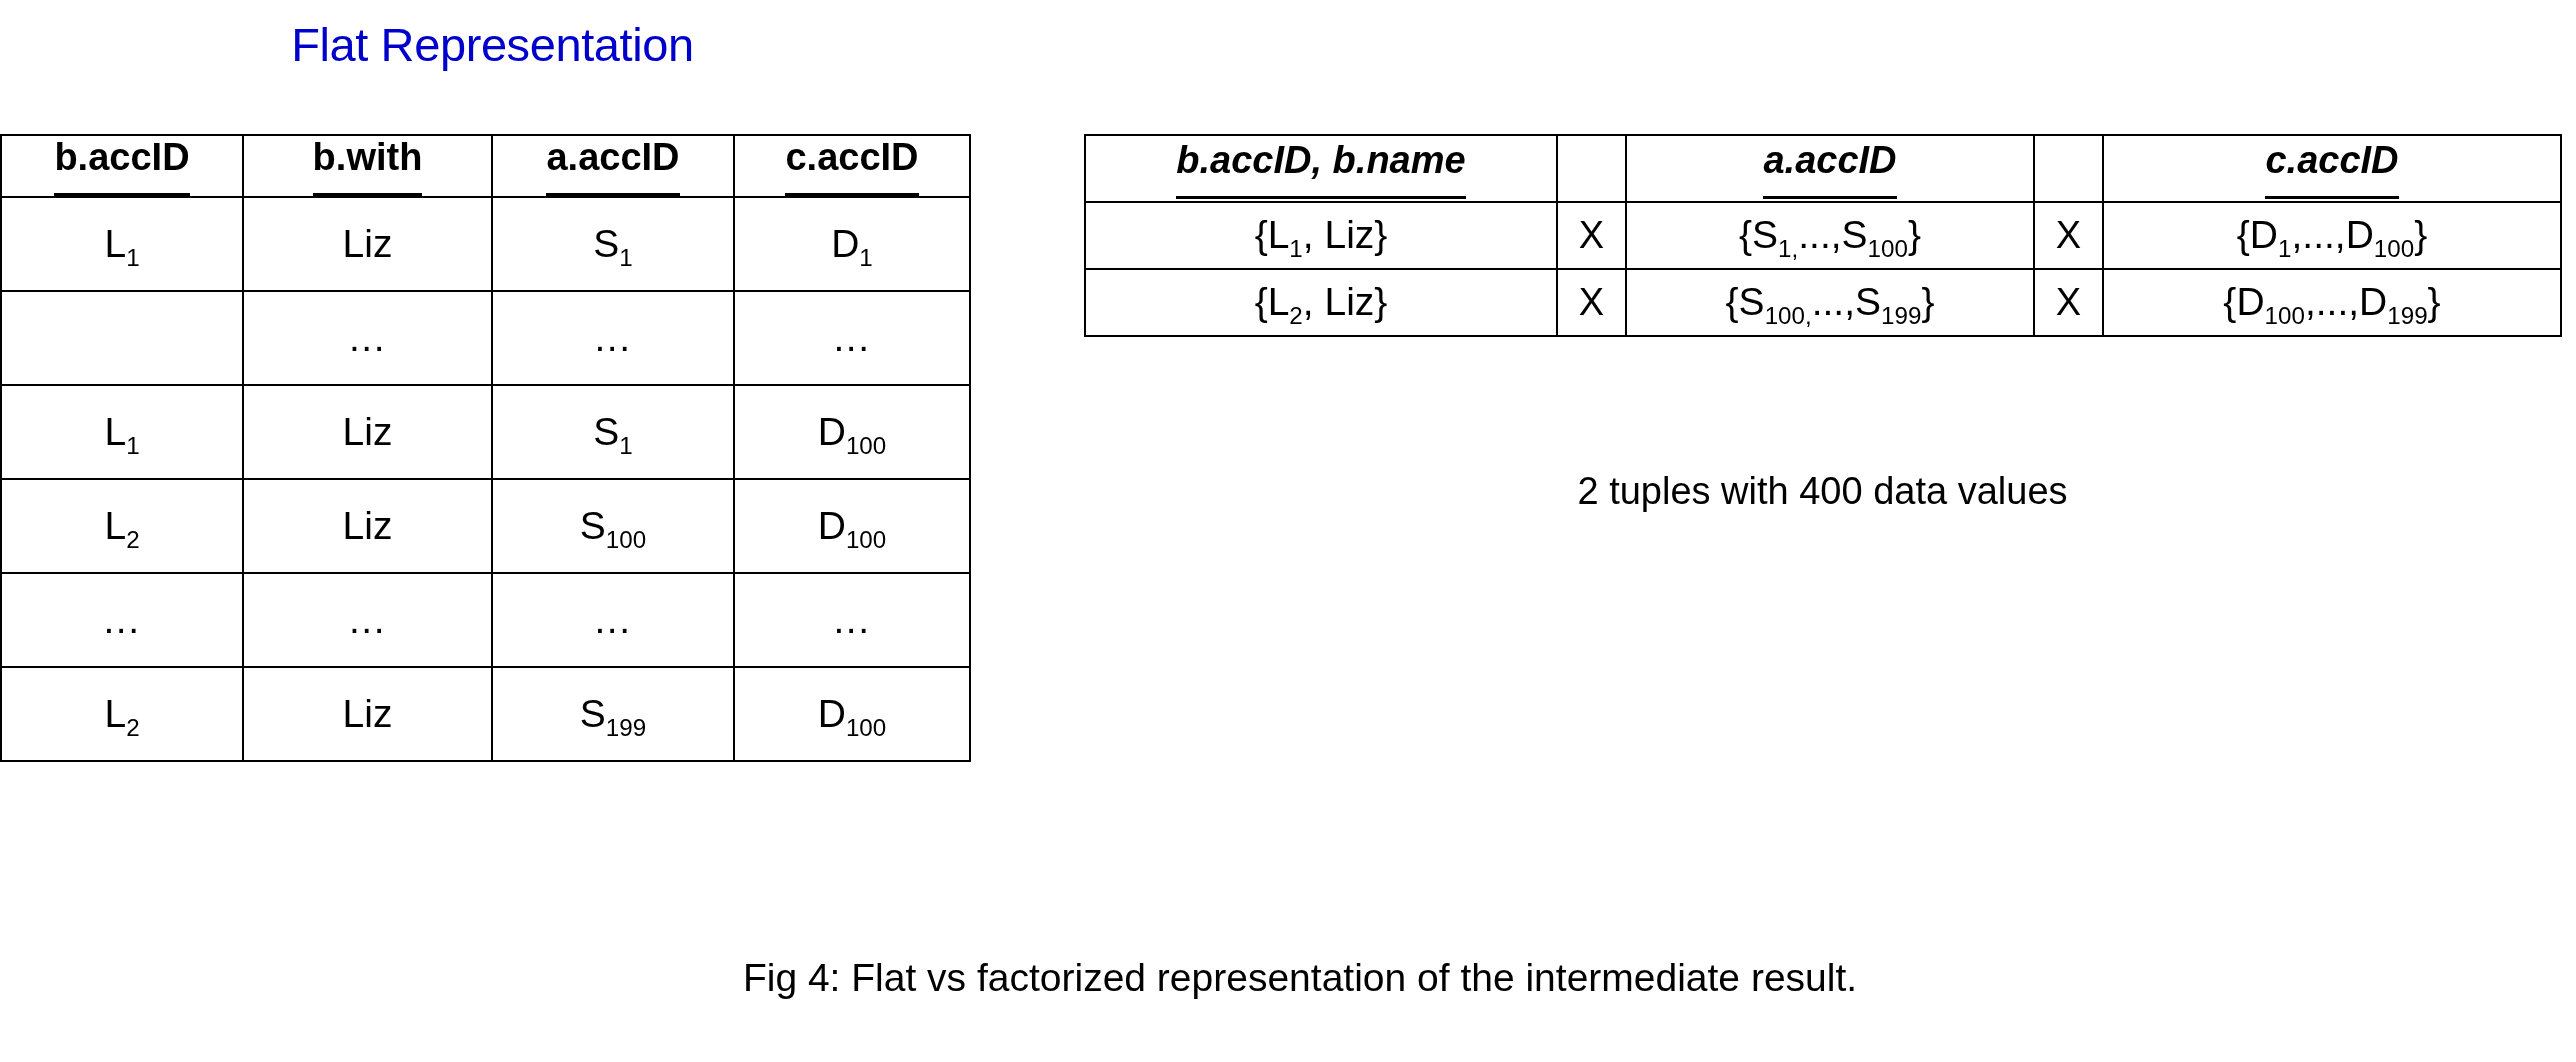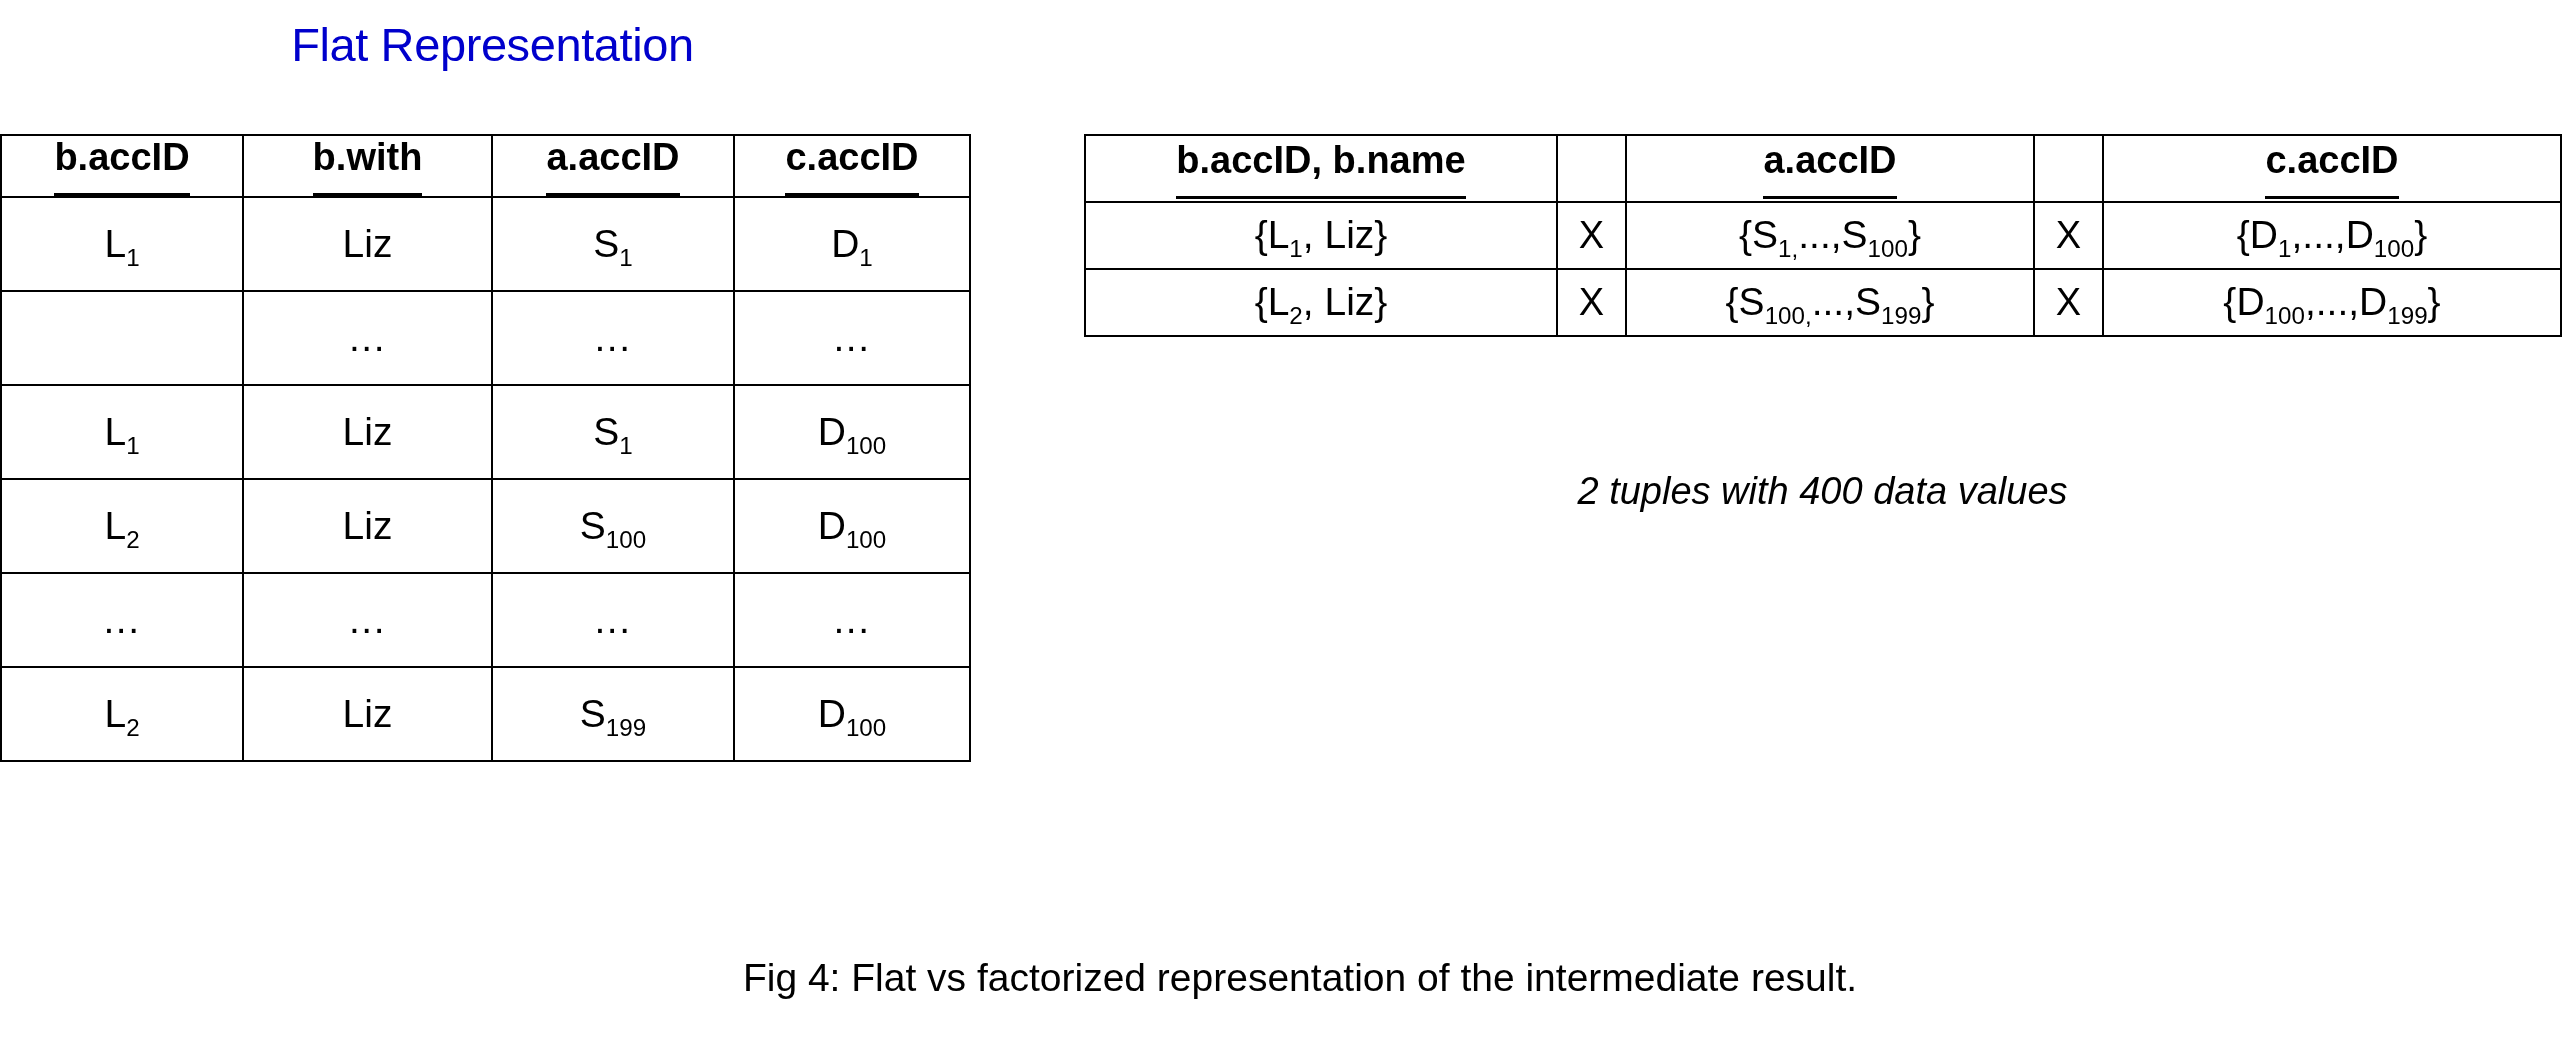--- a/index.html
+++ b/index.html
@@ -91,32 +91,32 @@
     left: 1084px;
     top: 134px;
     width: 1477px;
   }
   #fact-table col.f0 { width: 472px; }
   #fact-table col.f1 { width: 69px; }
   #fact-table col.f2 { width: 408px; }
   #fact-table col.f3 { width: 69px; }
   #fact-table col.f4 { width: 458px; }
   #fact-table tbody td { height: 65px; }
-  #fact-table th { height: 65px; }
+  #fact-table th { height: 65px; font-style: italic; }
   #fact-table td.xcell { font-size: 38px; }
 
   
   .caption {
     position: absolute;
     font-size: 38px;
     color: #000000;
     white-space: nowrap;
   }
   #flat-count { left: 0px;    top: 851px; width: 968px; text-align: center; }
-  #fact-count { left: 1084px; top: 470px;  width: 1477px; text-align: center; font-style: italic; }
+  #fact-count { left: 1084px; top: 470px;  width: 1477px; text-align: center; }
   #fig-caption {
     left: 12px; top: 956px; width: 2576px; text-align: center;
     font-size: 39px;
   }
 </style>
 </head>
 <body>
 
 <div class="figure-root">
 

